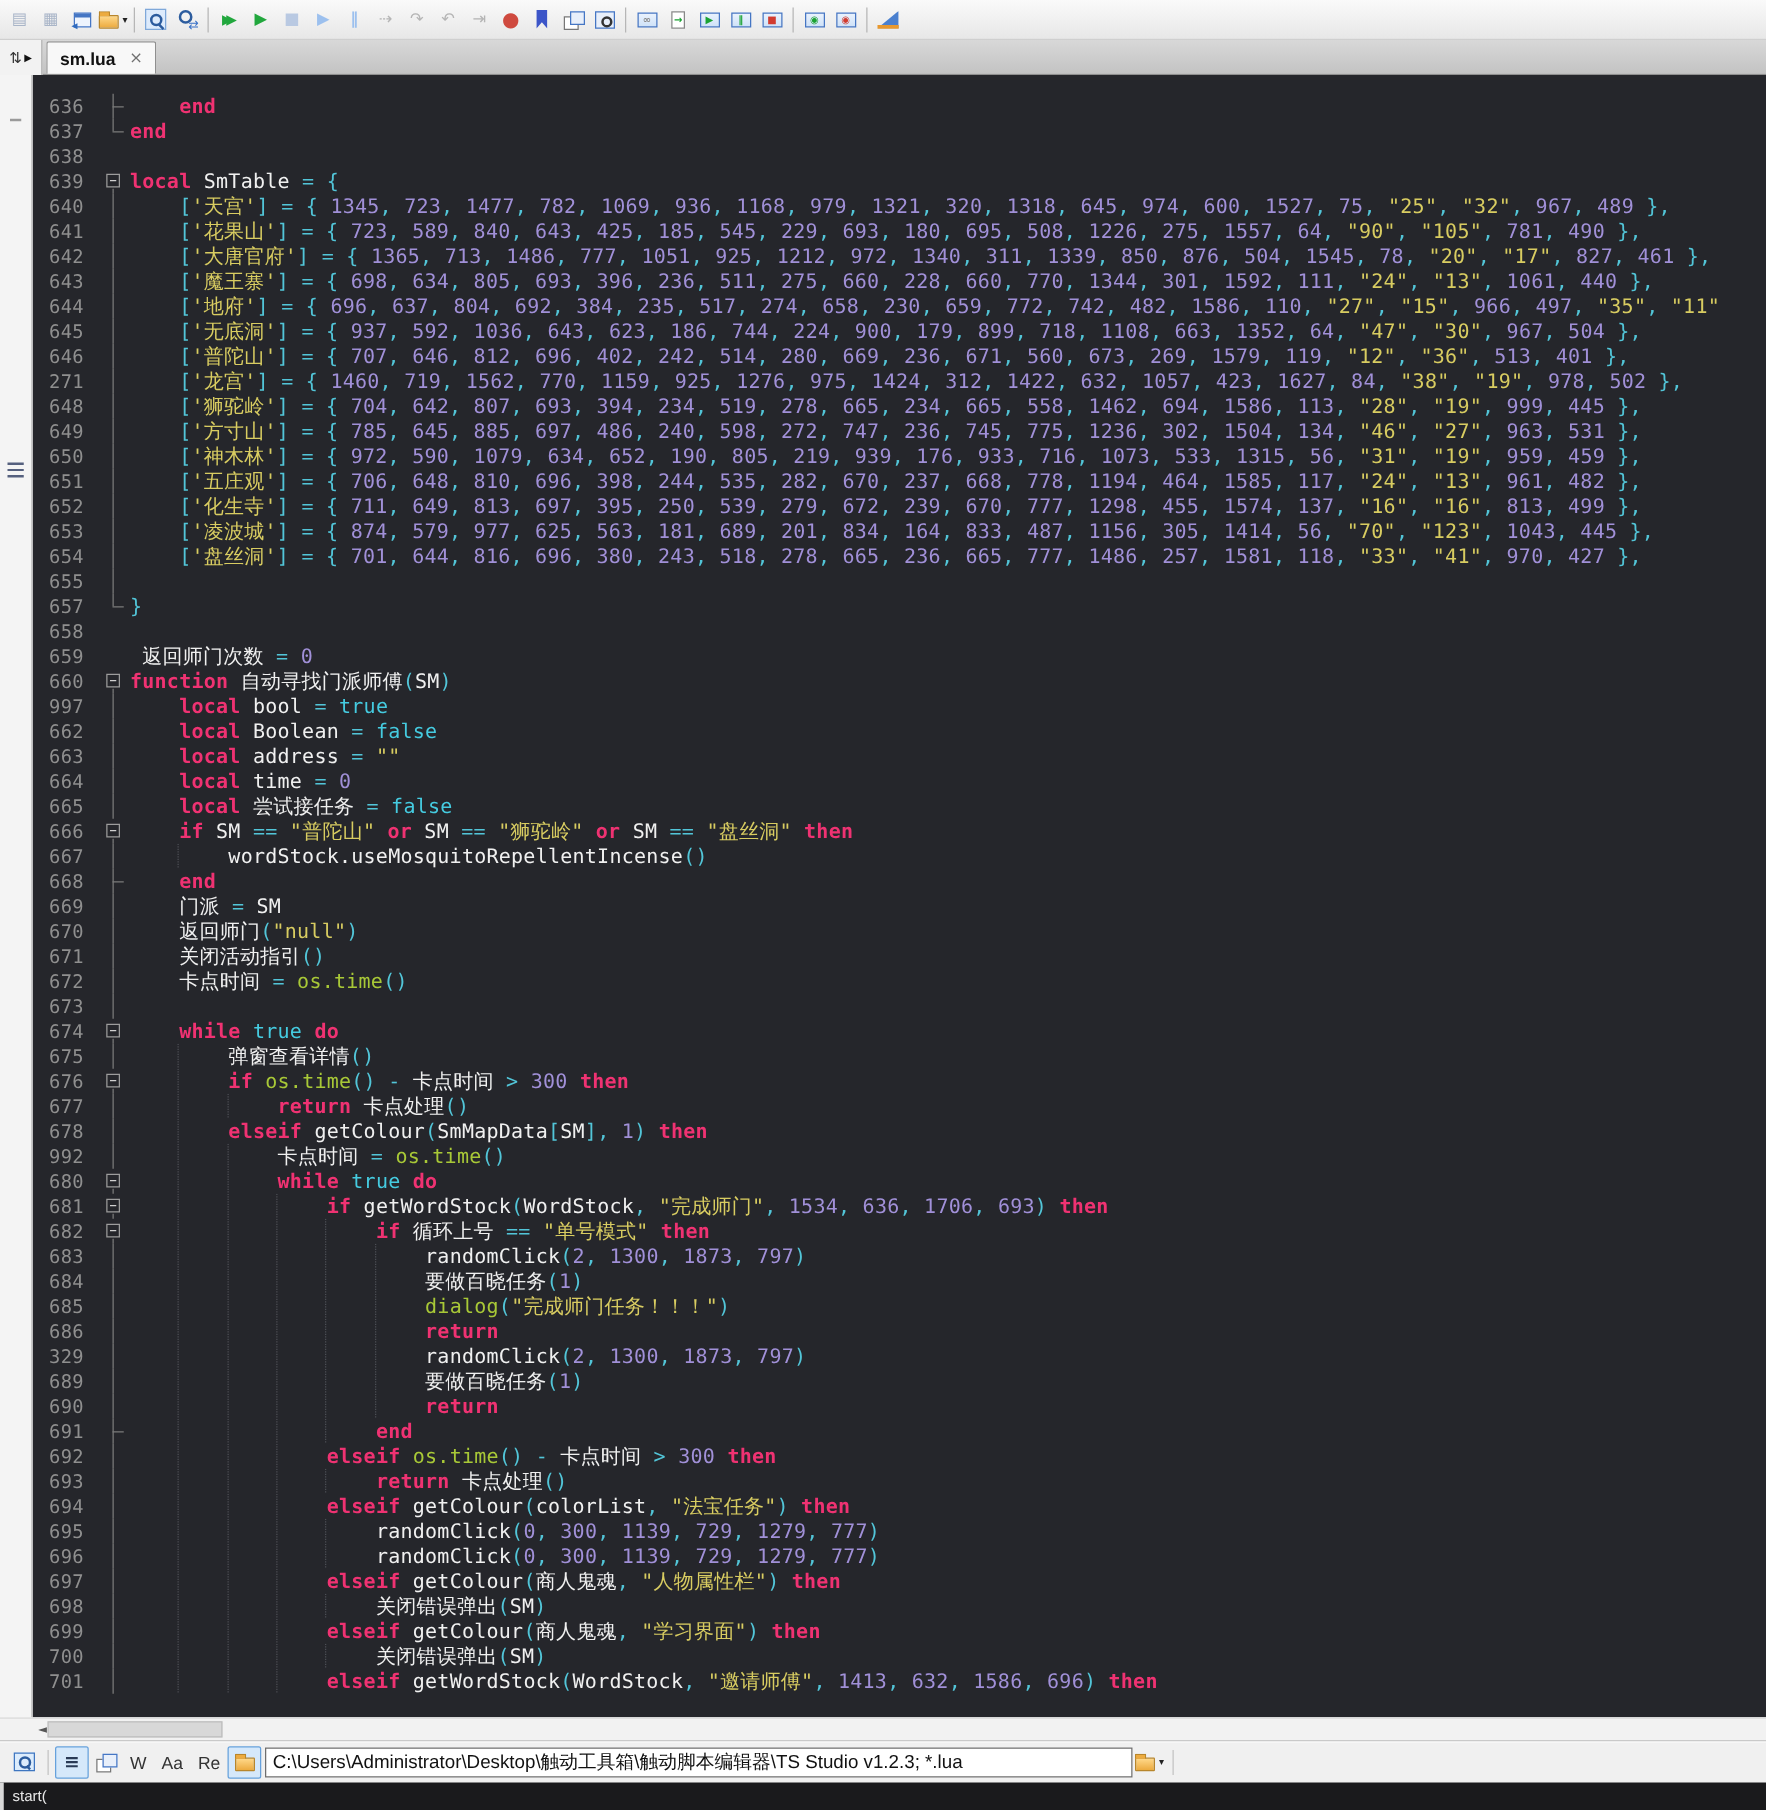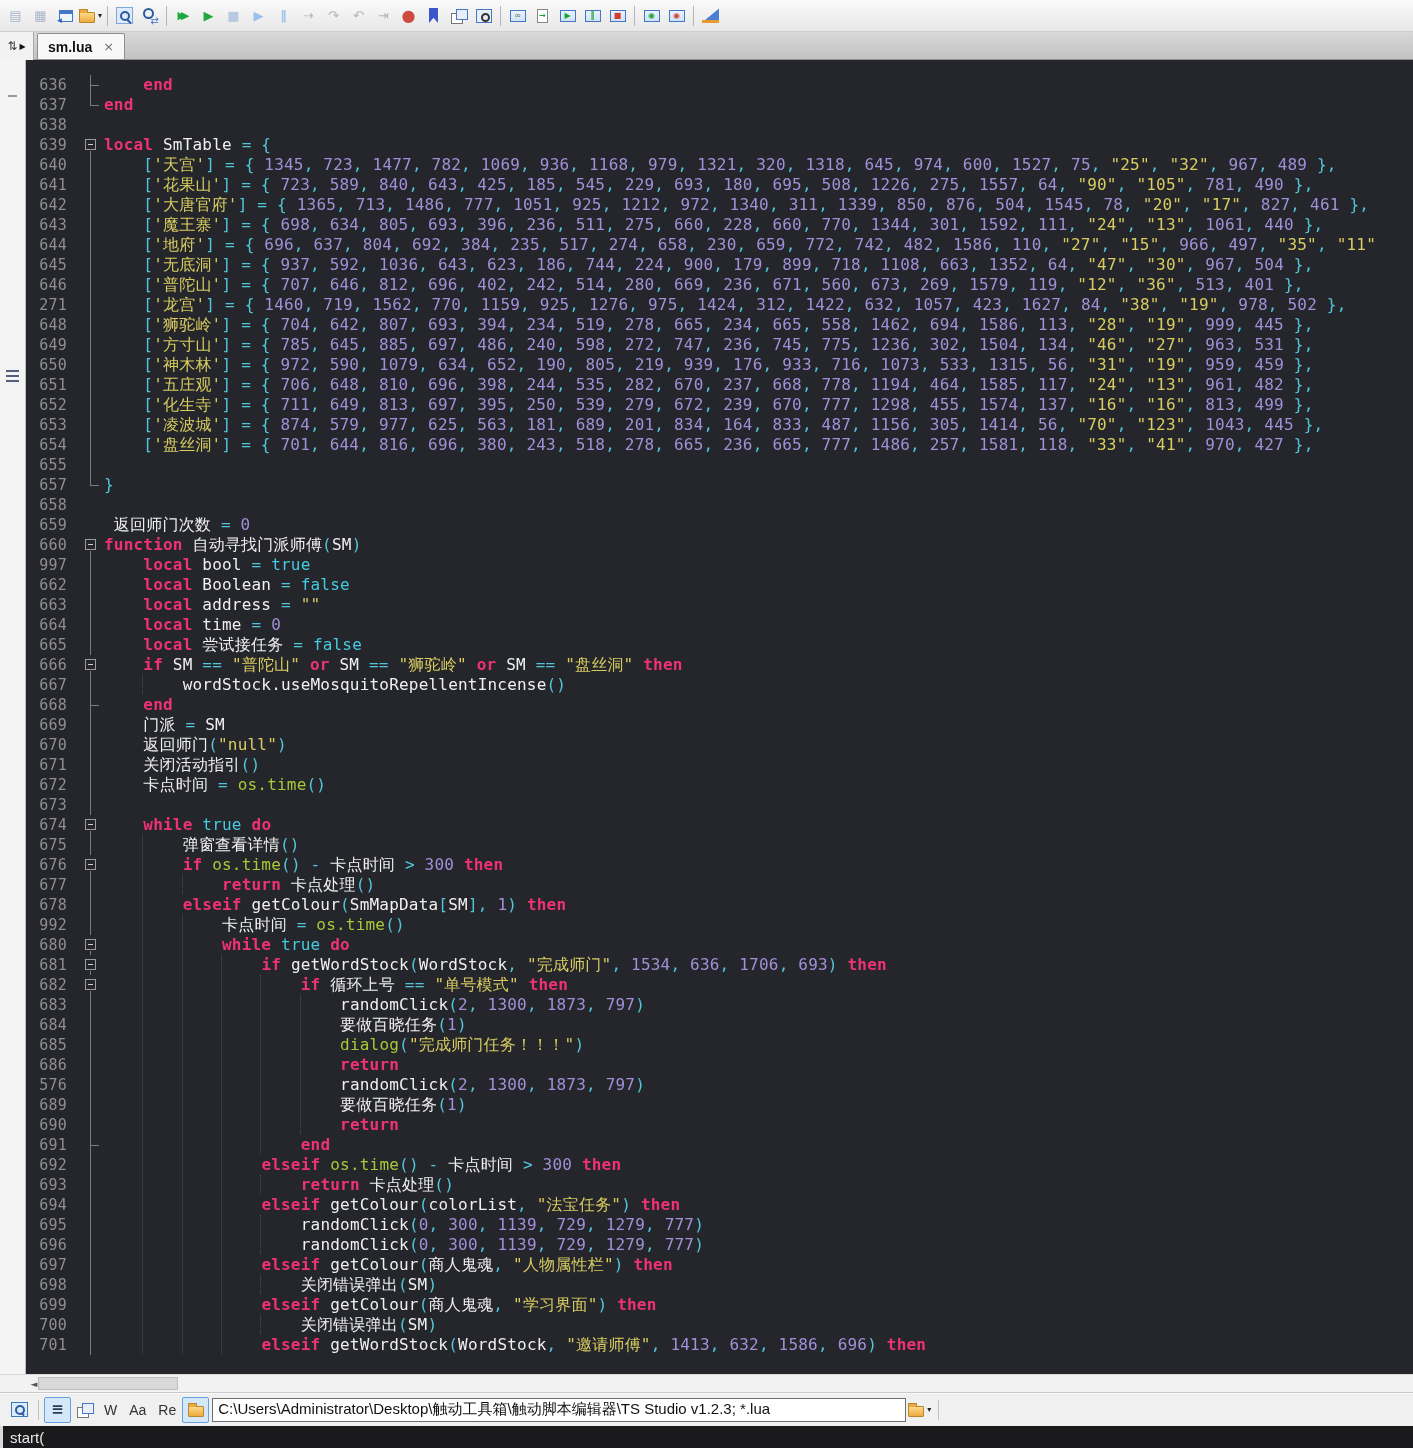--- a/index.html
+++ b/index.html
@@ -90,21 +90,21 @@
   .sb-btn.on{background:#d5e8fa;border-color:#66a1dc}
   .sb-sep{width:1px;height:20px;background:#c2c2c2;margin:0 5px;flex:none}
   .sb-txt{font-size:14px;color:#333;padding:0 6px;flex:none}
   .i-docmag{width:17px;height:15px;background:#dcecfc;border:1px solid #3f76c0;position:relative}
   .i-docmag::before{content:"";position:absolute;left:3px;top:2px;width:6px;height:6px;border:2px solid #2c5c9e;border-radius:50%}
   .i-docmag::after{content:"";position:absolute;left:10px;top:9px;width:4px;height:2px;background:#2c5c9e;transform:rotate(45deg);transform-origin:0 0}
   .i-list{font-family:"DejaVu Sans",sans-serif;font-size:15px;font-weight:bold;color:#2a3a55;line-height:1}
   .path{height:24px;width:694px;border:1px solid #6e6e6e;background:#fff;font-family:"Liberation Sans",sans-serif;font-size:15px;color:#111;padding:0 5px;margin-left:3px;flex:none}
 
   
-  .bottombar{flex:none;height:22px;background:#1a1a1c;color:#e8e8e8;font-size:15px;display:flex;align-items:center;padding-left:7px;border-left:3px solid #d9d9d9}
+  .bottombar{flex:none;height:22px;background:#1a1a1c;color:#e8e8e8;font-size:12px;display:flex;align-items:center;padding-left:7px;border-left:3px solid #d9d9d9}
 </style>
 </head>
 <body>
 
 <div class="app">
 
   <div class="toolbar" id="toolbar">
       <div class="tbtn">
         <span class="g" style="color: rgb(169, 181, 200);">▤</span>
       </div>
@@ -485,21 +485,21 @@
           <span class="num">685</span>
           <span class="fold f-v"></span>
           <span class="code"><span class="guide tk-t">    </span><span class="guide tk-t">    </span><span class="guide tk-t">    </span><span class="guide tk-t">    </span><span class="guide tk-t">    </span><span class="guide tk-t">    </span><span class="tk-f">dialog</span><span class="tk-p">(</span><span class="tk-s">"完成师门任务！！！"</span><span class="tk-p">)</span></span>
         </div>
         <div class="line">
           <span class="num">686</span>
           <span class="fold f-v"></span>
           <span class="code"><span class="guide tk-t">    </span><span class="guide tk-t">    </span><span class="guide tk-t">    </span><span class="guide tk-t">    </span><span class="guide tk-t">    </span><span class="guide tk-t">    </span><span class="tk-k">return</span></span>
         </div>
         <div class="line">
-          <span class="num">576</span>
+          <span class="num">329</span>
           <span class="fold f-v"></span>
           <span class="code"><span class="guide tk-t">    </span><span class="guide tk-t">    </span><span class="guide tk-t">    </span><span class="guide tk-t">    </span><span class="guide tk-t">    </span><span class="guide tk-t">    </span><span class="tk-t">randomClick</span><span class="tk-p">(</span><span class="tk-n">2</span><span class="tk-p">,</span><span class="tk-t"> </span><span class="tk-n">1300</span><span class="tk-p">,</span><span class="tk-t"> </span><span class="tk-n">1873</span><span class="tk-p">,</span><span class="tk-t"> </span><span class="tk-n">797</span><span class="tk-p">)</span></span>
         </div>
         <div class="line">
           <span class="num">689</span>
           <span class="fold f-v"></span>
           <span class="code"><span class="guide tk-t">    </span><span class="guide tk-t">    </span><span class="guide tk-t">    </span><span class="guide tk-t">    </span><span class="guide tk-t">    </span><span class="guide tk-t">    </span><span class="tk-t">要做百晓任务</span><span class="tk-p">(</span><span class="tk-n">1</span><span class="tk-p">)</span></span>
         </div>
         <div class="line">
           <span class="num">690</span>

